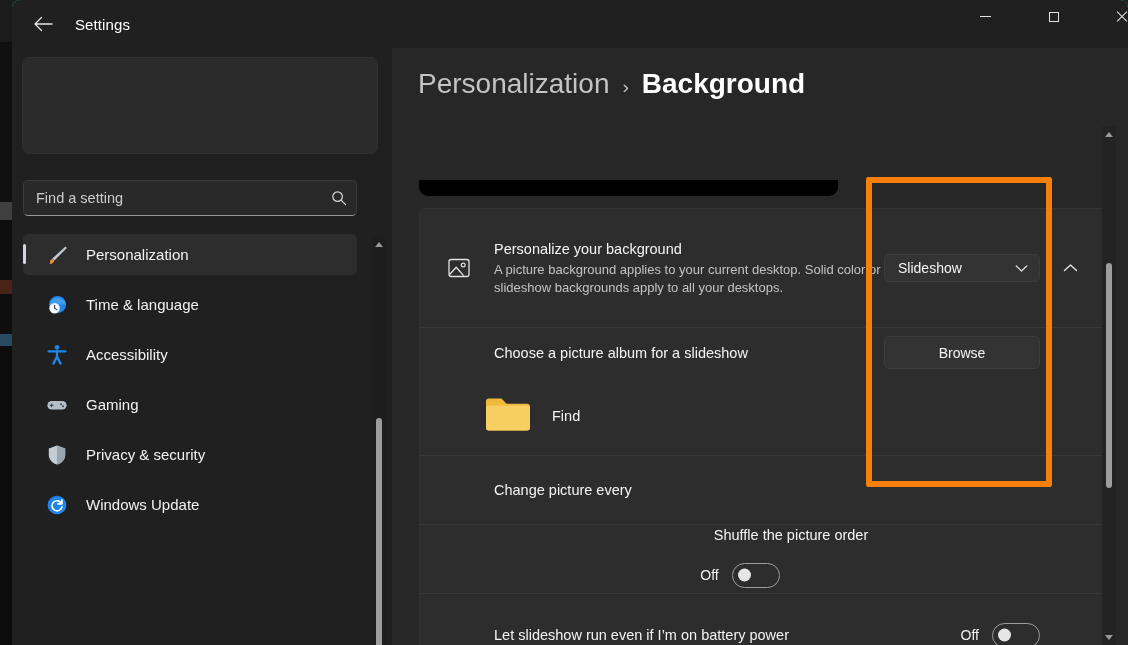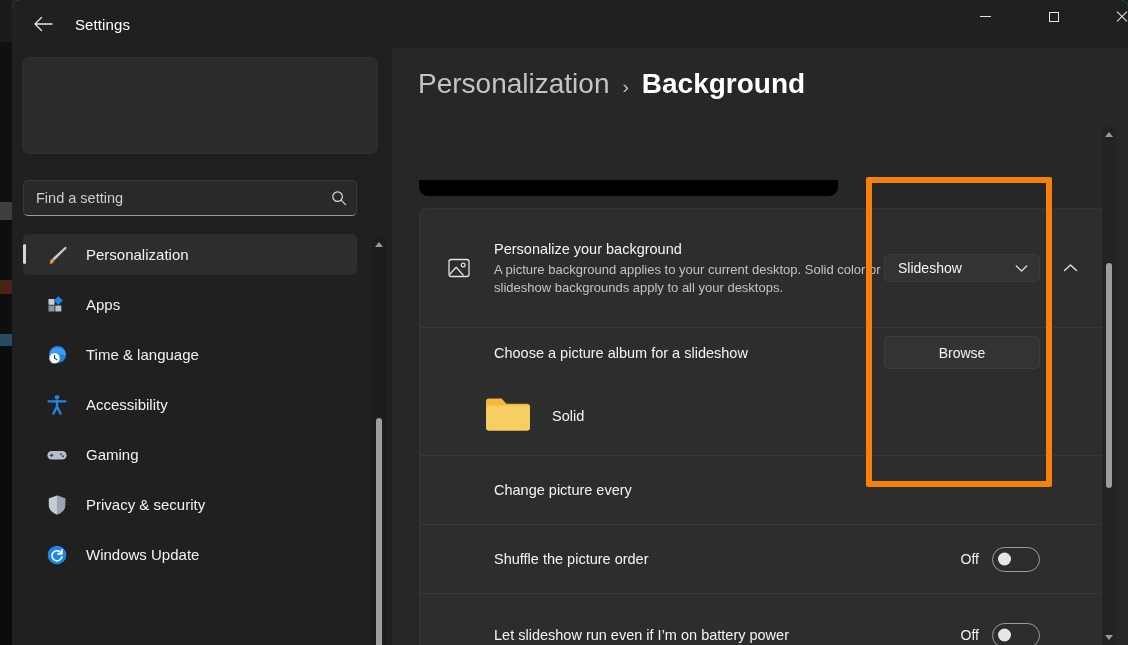--- a/index.html
+++ b/index.html
@@ -413,31 +413,20 @@
       <div class="nav-item selected">
         <span class="nav-icon">
           <svg width="24" height="24" viewBox="0 0 24 24">
             <path d="M20.5 3.6 L21.9 5.0 L9.4 17.5 L7.3 15.4 Z" fill="#bfc8d4"></path>
             <path d="M7.1 15.6 L9.2 17.7 C8.6 19.9 6.6 21.2 4.4 20.8 C5.6 20.0 5.3 18.3 5.0 17.6 C5.7 17.4 6.6 16.6 7.1 15.6 Z" fill="#f59331"></path>
           </svg>
         </span>
         <span class="nav-label">Personalization</span>
       </div>
 
-      <div class="nav-item">
-        <span class="nav-icon">
-          <svg width="24" height="24" viewBox="0 0 24 24">
-            <rect x="3.5" y="12.5" width="6" height="6" fill="#8a95a3"></rect>
-            <rect x="10.3" y="12.5" width="6" height="6" fill="#b9c2cd"></rect>
-            <rect x="3.5" y="6.0" width="6" height="5.8" fill="#c8d0da"></rect>
-            <path d="M13.3 3.2 L17.7 7.6 L13.3 12.0 L8.9 7.6 Z" fill="#1e86e8"></path>
-          </svg>
-        </span>
-        <span class="nav-label">Apps</span>
-      </div>
 
 
       <div class="nav-item">
         <span class="nav-icon">
           <svg width="24" height="24" viewBox="0 0 24 24">
             <circle cx="12.6" cy="11.4" r="8.5" fill="#1e86e8"></circle>
             <path d="M4.3 11.4 A8.5 8.5 0 0 1 20.9 11.4 Z" fill="#59b0f0" opacity="0.55"></path>
             <circle cx="9.6" cy="15.3" r="5.3" fill="#e8edf2"></circle>
             <circle cx="9.6" cy="15.3" r="4.4" fill="#f7fafc"></circle>
             <path d="M9.6 12.2 V15.3 L11.8 16.6" stroke="#2b3a4a" stroke-width="1.1" fill="none" stroke-linecap="round"></path>
@@ -561,30 +550,30 @@
 
         <div class="row album-item" style="min-height:78px; border-top:none;">
           <span>
             <svg width="48" height="38" viewBox="0 0 48 38">
               <path d="M2 6.5 A3 3 0 0 1 5 3.5 H17.5 L22.5 8.8 H43 A3 3 0 0 1 46 11.8 V32.5
                        A3 3 0 0 1 43 35.5 H5 A3 3 0 0 1 2 32.5 Z" fill="#f0b93b"></path>
               <path d="M2 13.5 A3 3 0 0 1 5 10.5 H43 A3 3 0 0 1 46 13.5 V32.5
                        A3 3 0 0 1 43 35.5 H5 A3 3 0 0 1 2 32.5 Z" fill="#f7ce62"></path>
             </svg>
           </span>
-          <span class="album-name">Solid</span>
+          <span class="album-name">Find</span>
         </div>
 
         <div class="row" style="min-height:69px;">
           <span class="row-text" style="padding-left:54px;">
             <span class="row-title">Change picture every</span>
           </span>
         </div>
 
-        <div class="row" style="min-height:69px;">
+        <div class="row" style="min-height:69px;flex-direction:column;">
           <span class="row-text" style="padding-left:54px;">
             <span class="row-title">Shuffle the picture order</span>
           </span>
           <span class="row-right toggle-wrap">
             <span class="toggle-state">Off</span>
             <span class="toggle">
               <i class="knob"></i>
             </span>
             <span class="expander"></span>
           </span>

